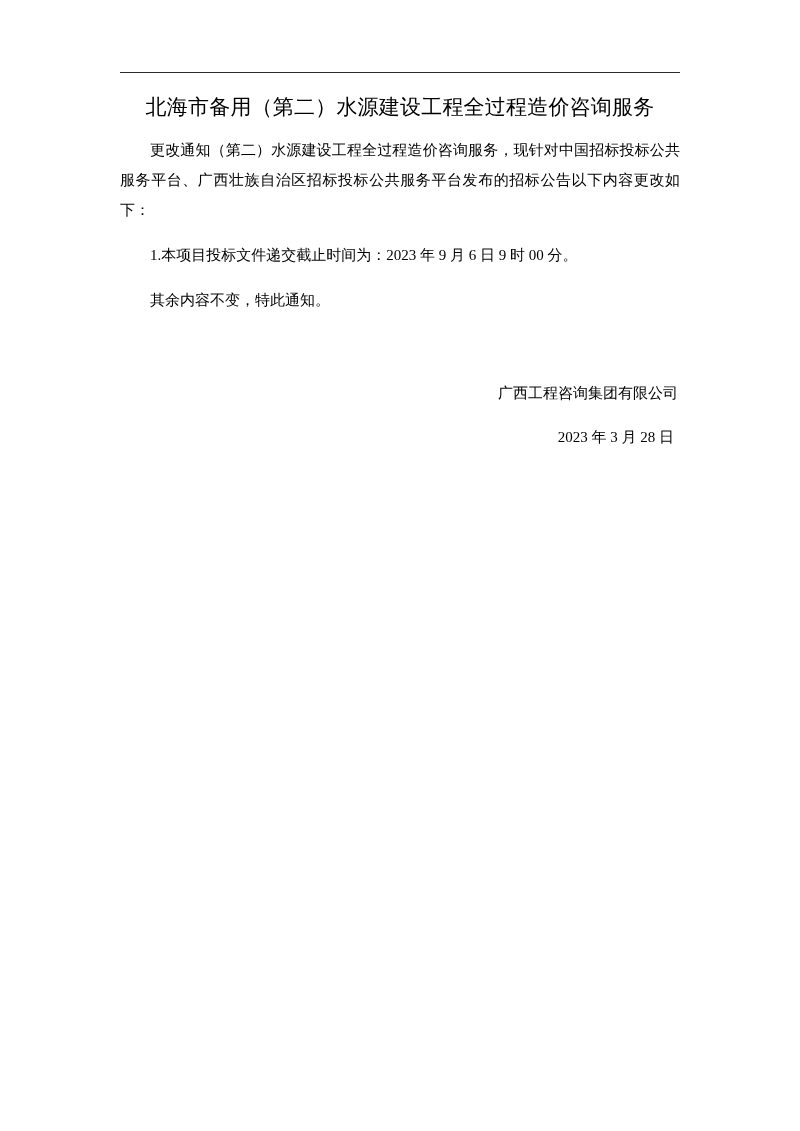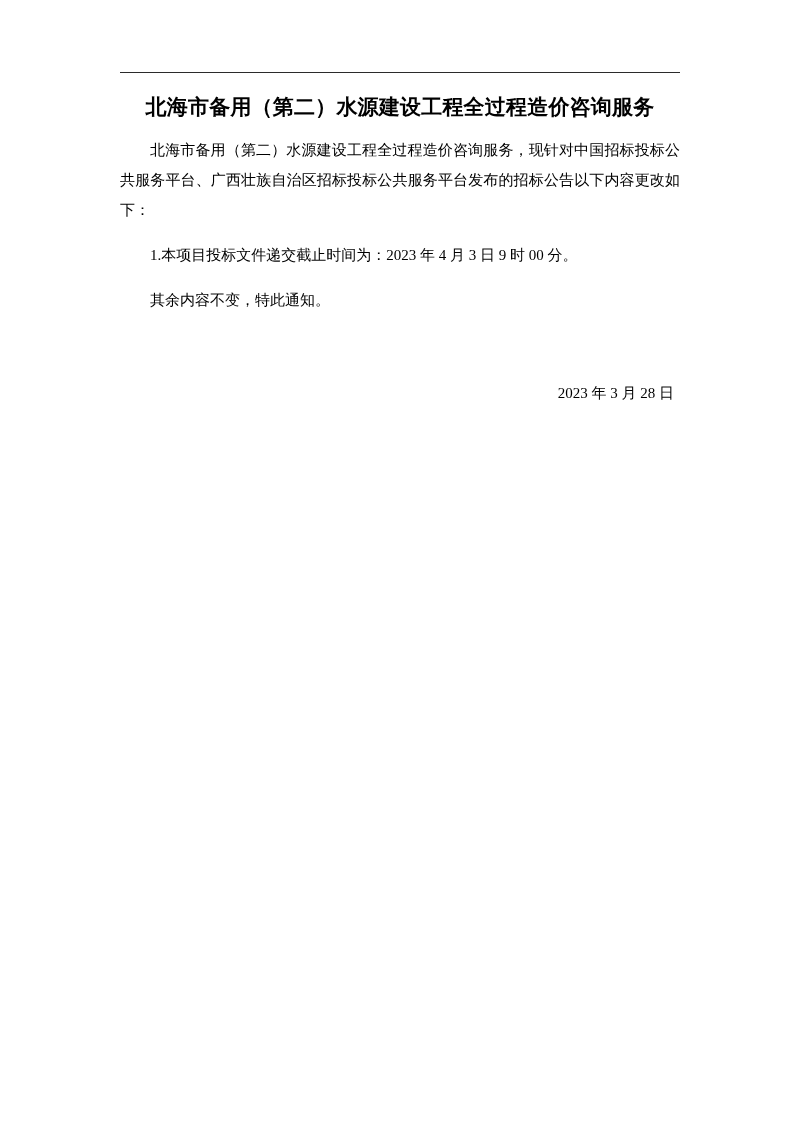--- a/index.html
+++ b/index.html
@@ -32,21 +32,21 @@
     border-top: 1px solid #2b2b2b;
   }
   .content {
     position: absolute;
     top: 92px;
     left: 120px;
     width: 560px;
   }
   .doc-title {
     font-family: "Liberation Serif", "DejaVu Serif", serif;
-    font-weight: bold;
+    font-weight: normal;
     font-size: 21px;
     line-height: 31px;
     text-align: center;
     margin: 0 0 0 0;
     letter-spacing: 0.2px;
   }
   .doc-title .line2 {
     display: block;
   }
   .salutation {
@@ -97,24 +97,25 @@
 
   <div class="header-rule"></div>
 
   <div class="content">
 
     <h1 class="doc-title">
       <span>北海市备用（第二）水源建设工程全过程造价咨询服务</span>
     </h1>
 
 
-    <p class="body-para">北海市备用（第二）水源建设工程全过程造价咨询服务，现针对中国招标投标公共服务平台、广西壮族自治区招标投标公共服务平台发布的招标公告以下内容更改如下：</p>
+    <p class="body-para">更改通知（第二）水源建设工程全过程造价咨询服务，现针对中国招标投标公共服务平台、广西壮族自治区招标投标公共服务平台发布的招标公告以下内容更改如下：</p>
 
-    <p class="item-para">1.本项目投标文件递交截止时间为：2023 年 4 月 3 日 9 时 00 分。</p>
+    <p class="item-para">1.本项目投标文件递交截止时间为：2023 年 9 月 6 日 9 时 00 分。</p>
 
     <p class="closing-para">其余内容不变，特此通知。</p>
 
     <div class="signature-block">
+      <span class="sig-company">广西工程咨询集团有限公司</span>
       <span class="sig-date">2023 年 3 月 28 日</span>
     </div>
 
   </div>
 </div>
 
 </body></html>

